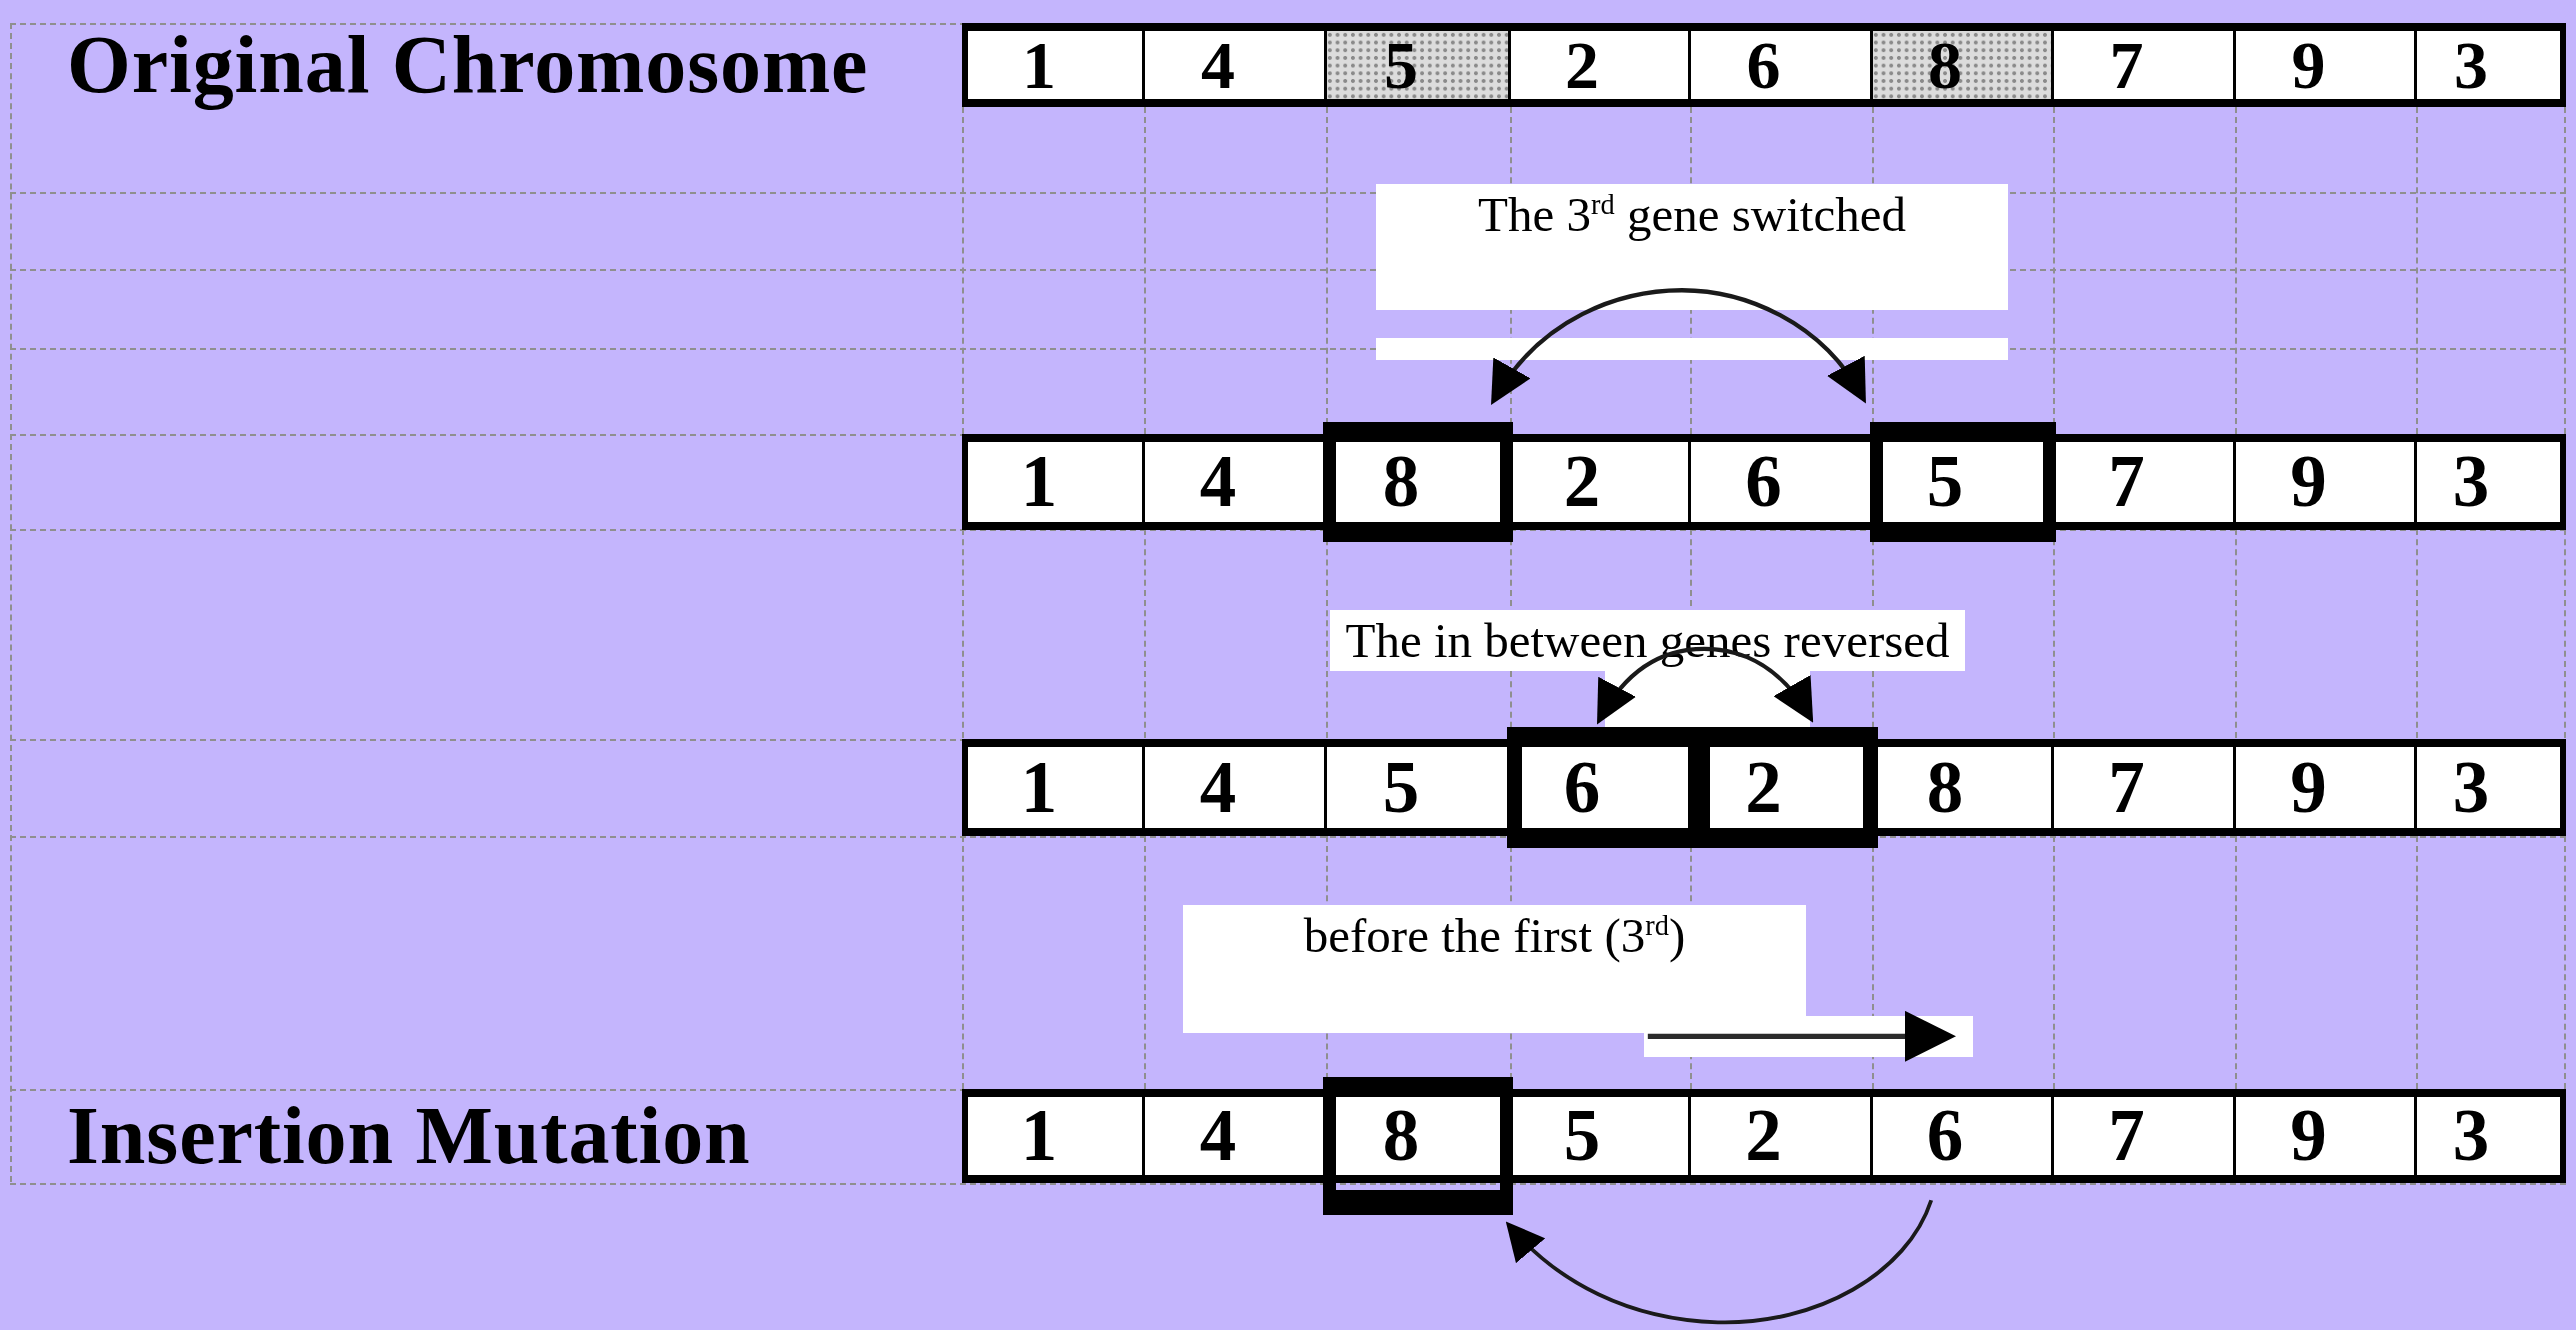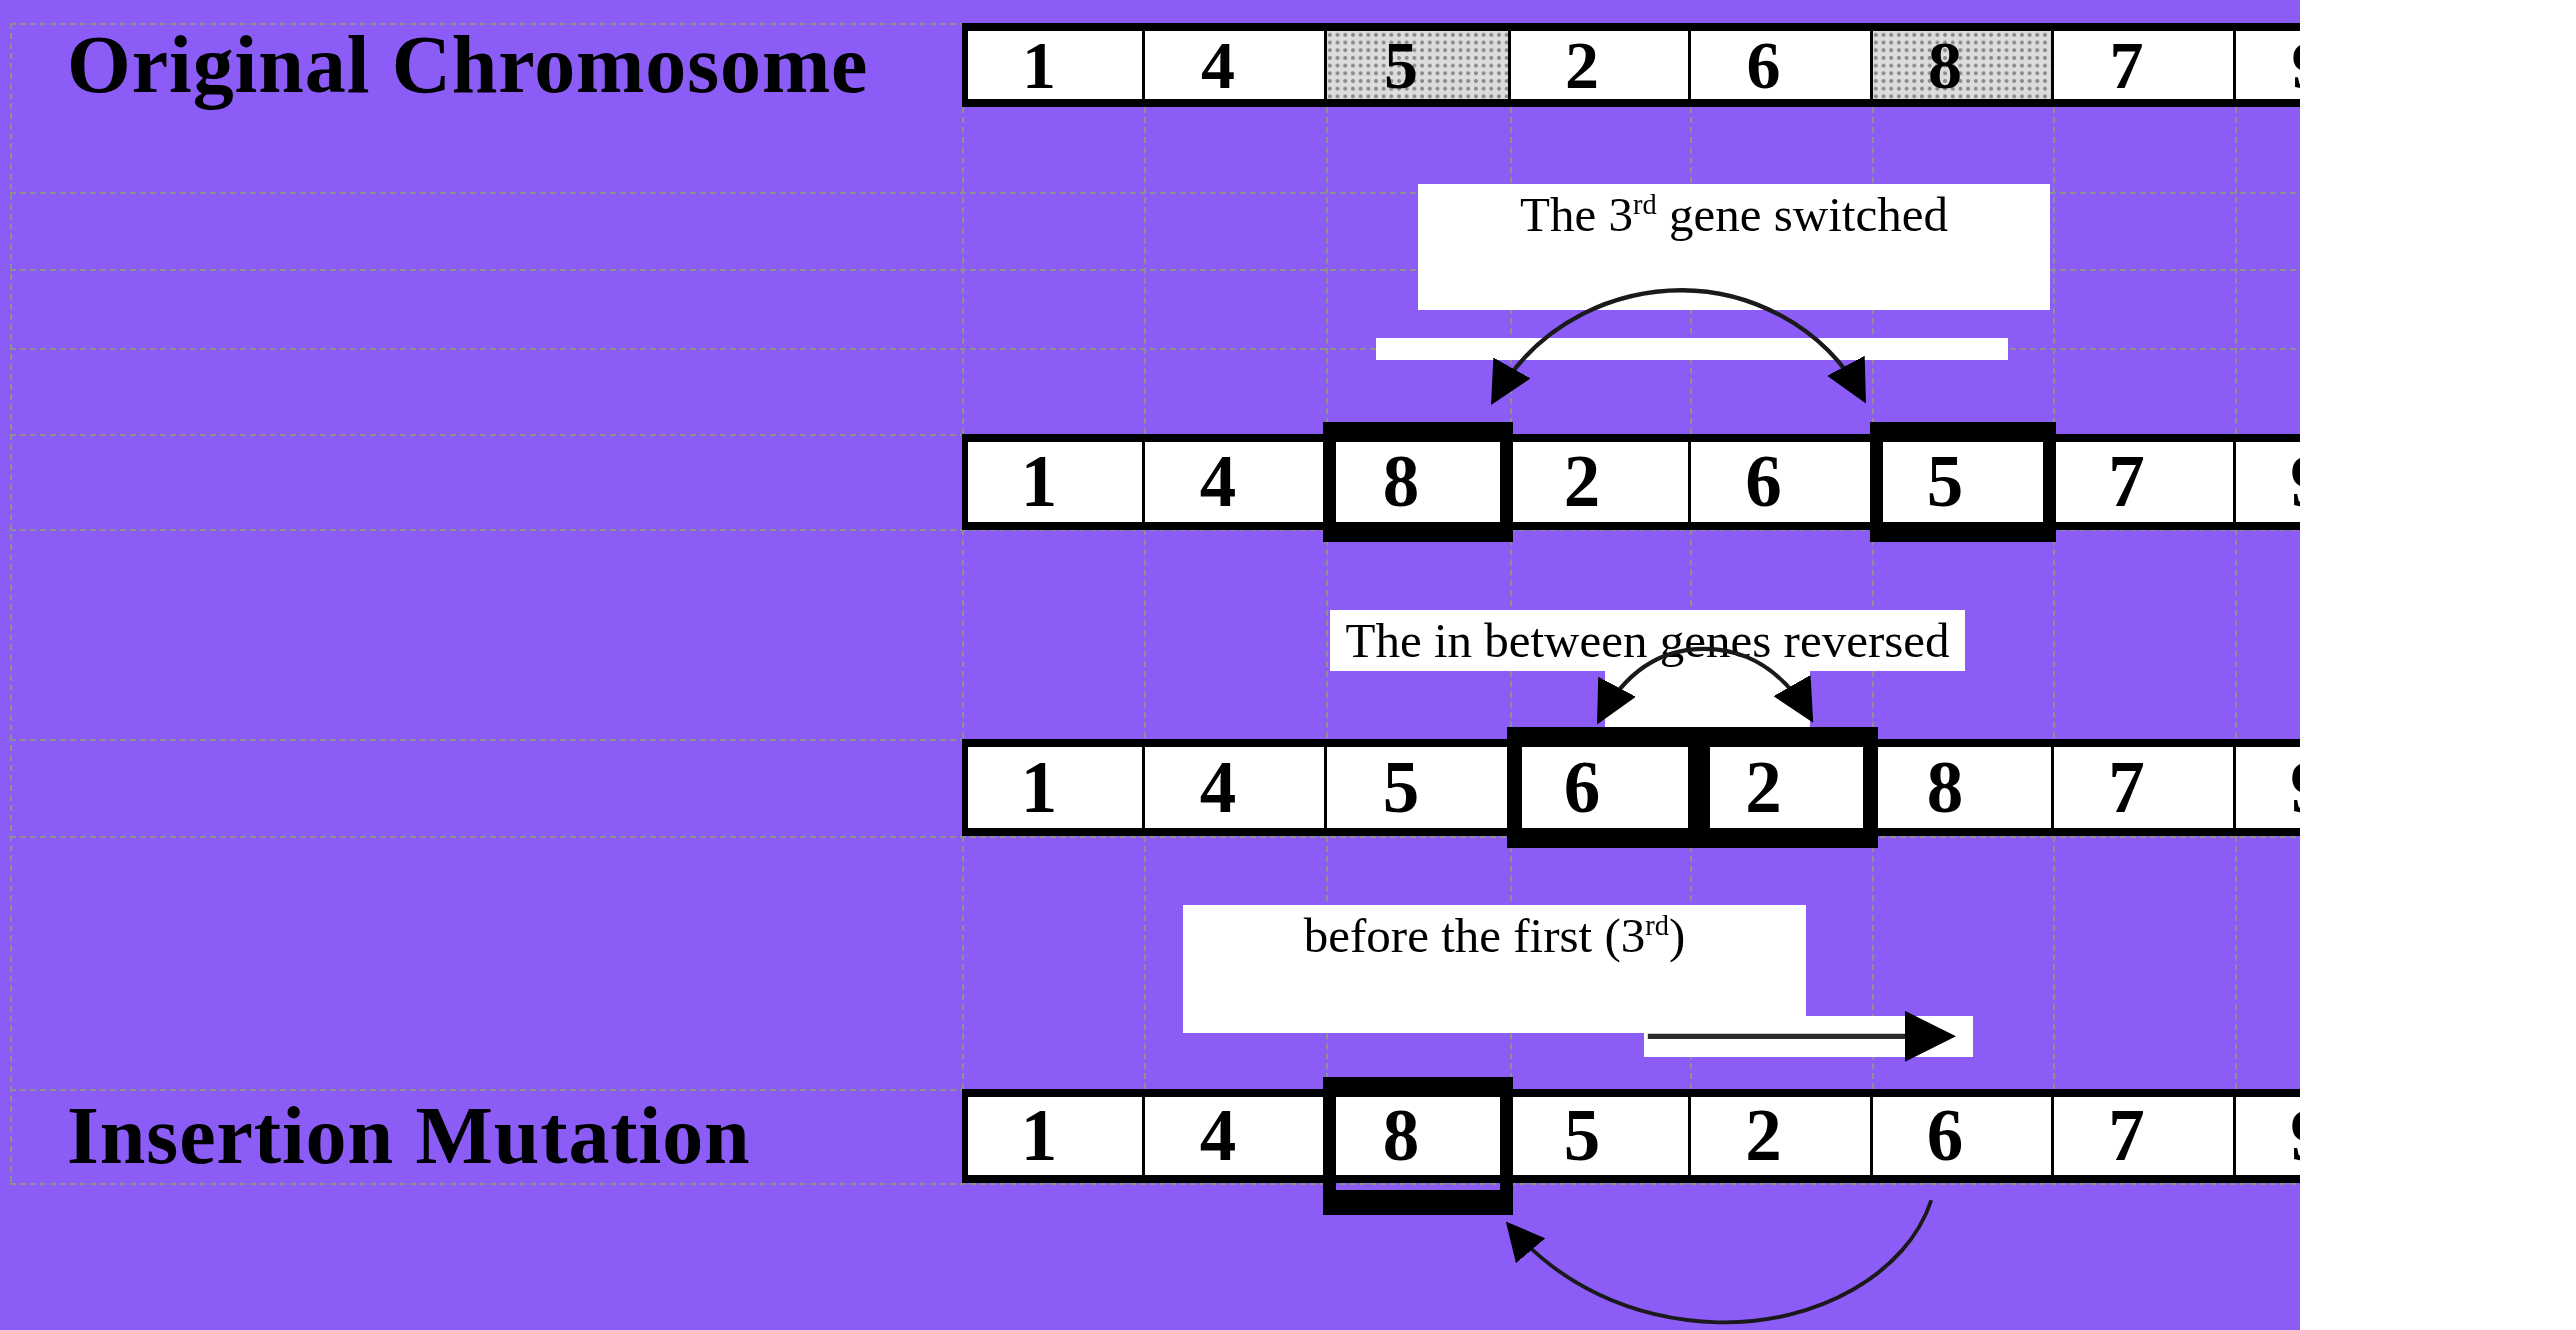--- a/index.html
+++ b/index.html
@@ -1,16 +1,16 @@
 <!DOCTYPE html>
 <html style="font-size:13.7px"><head>
 <meta charset="utf-8">
 <style>
   html,body{margin:0;padding:0;background:#ffffff;}
-  #canvas{position:relative;width:2300px;height:1330px;background:#8b5cf6;overflow:hidden;
+  #canvas{position:relative;width:2576px;height:1330px;background:#c4b5fd;overflow:hidden;
           font-family:"Liberation Serif","DejaVu Serif",serif;color:#000;}
 
   
   .hline{position:absolute;left:10.2px;width:2556px;height:0;border-top:2.6px dashed #8f8f8f;}
   .vline{position:absolute;width:0;border-left:2.6px dashed #8f8f8f;}
 
   
   .cover{position:absolute;background:#ffffff;}
 
   
@@ -44,21 +44,21 @@
   .rlabel{position:absolute;left:67px;display:flex;align-items:center;
           font-weight:bold;font-size:82px;white-space:nowrap;z-index:3;letter-spacing:0.9px;}
   .rl1{top:23px;height:84px;}
   .rl2{top:434px;height:96px;}
   .rl3{top:739px;height:97px;}
   .rl4{top:1089px;height:94px;}
 
   
   .ann{position:absolute;text-align:center;font-size:49px;line-height:61px;
        background:#ffffff;z-index:3;}
-  .ann1{left:1418px;top:184px;width:632px;height:126px;}
+  .ann1{left:1376px;top:184px;width:632px;height:126px;}
   .ann2{left:1330px;top:610px;width:635px;height:61px;}
   .ann3{left:1183px;top:905px;width:623px;height:128px;line-height:62px;}
   sup{font-size:58%;vertical-align:super;line-height:0;}
 
   
   #arrows{position:absolute;left:0;top:0;z-index:5;pointer-events:none;}
 </style>
 </head>
 <body>
 

